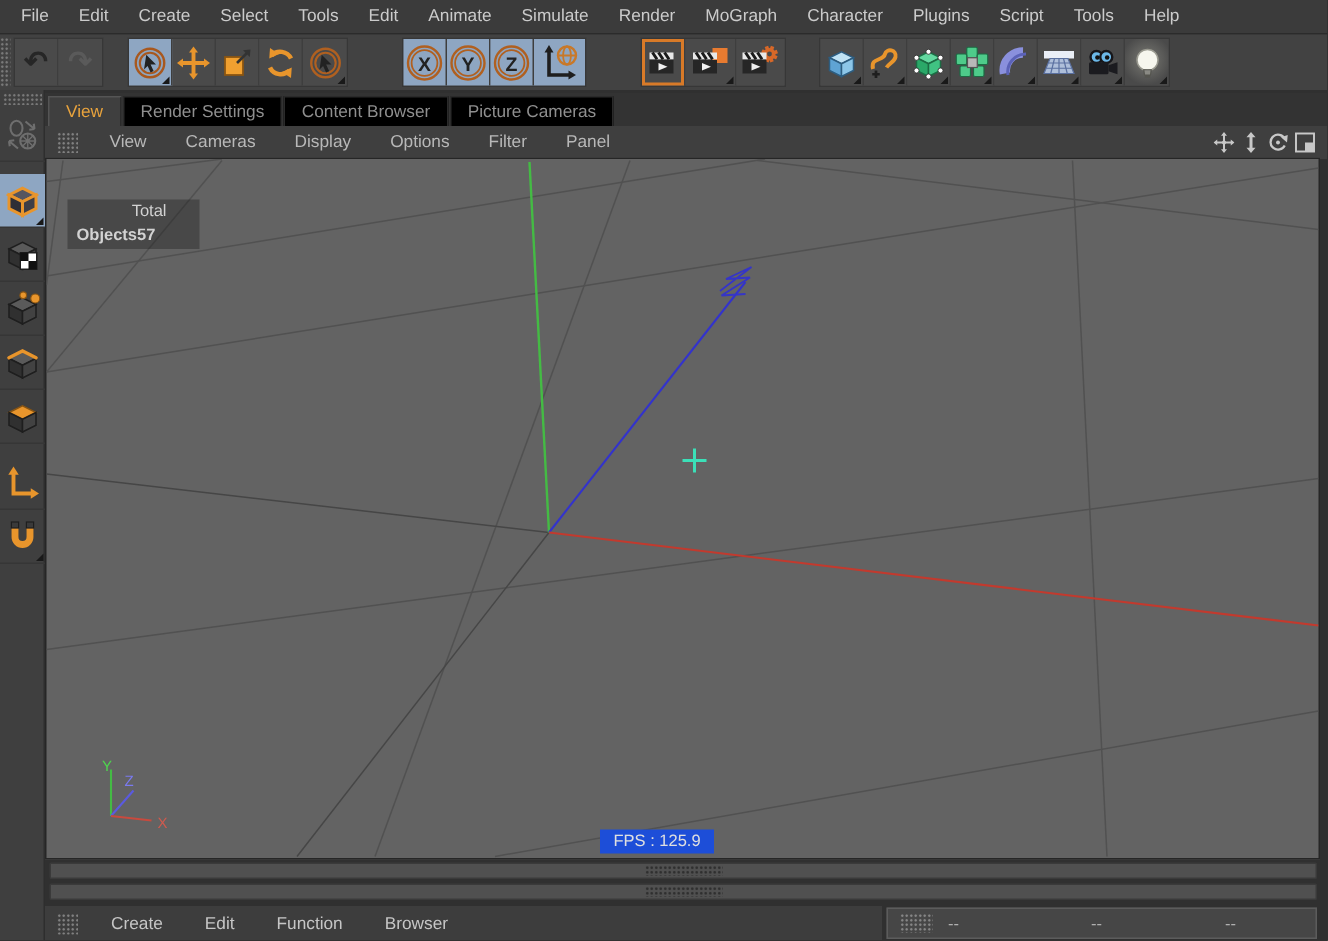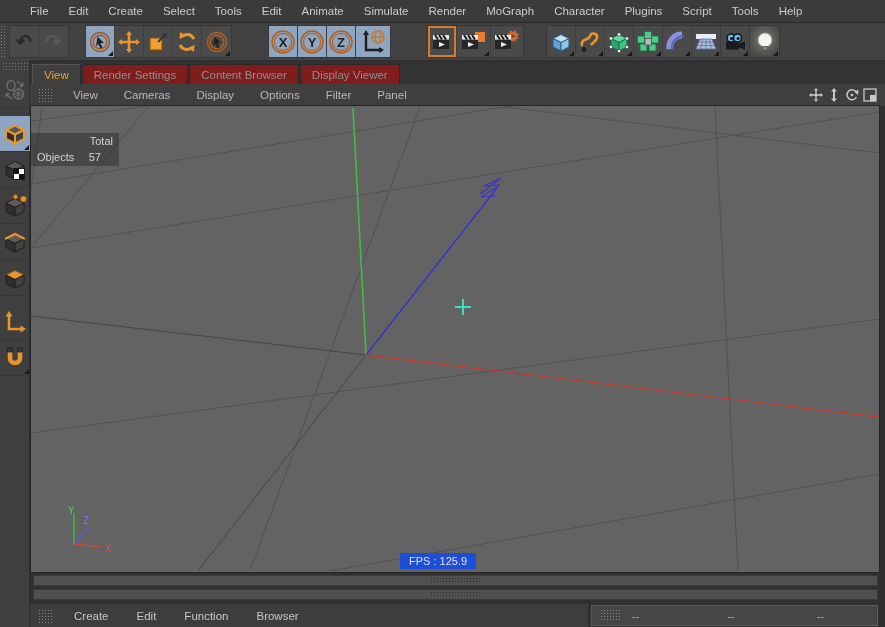--- a/index.html
+++ b/index.html
@@ -7,21 +7,21 @@
   #page {
     position:relative; width:885px; height:627px; overflow:hidden;
     background:#303030;
     font-family:"Liberation Sans", sans-serif;
     -webkit-font-smoothing:antialiased;
   }
   
   .menubar {
     position:absolute; left:0; top:0; width:885px; height:23px;
     background:#3b3b3b; border-bottom:1px solid #2b2b2b;
-    display:flex; align-items:center; padding-left:20px;
+    display:flex; align-items:center; padding-left:4px;
   }
   .menubar .mitem {
     color:#cbcbcb; font-size:11.5px; padding:0 10px; line-height:22px; cursor:default;
   }
   
   .toolbar {
     position:absolute; left:0; top:23px; width:885px; height:37px;
     background:#424242; display:flex; align-items:center;
   }
   .grip-v {
@@ -63,21 +63,21 @@
   }
   .scell.hl { background:#8ea6c2; }
   .sgap { height:8px; }
   
   .tabbar {
     position:absolute; left:30px; top:62px; width:855px; height:22px;
     background:#333333; display:flex; align-items:flex-end; padding-left:2px;
   }
   .tab {
     height:20px; line-height:20px; padding:0 11px; font-size:11.5px;
-    background:#7f1d1d; color:#8f8f8f;
+    background:#000000; color:#8f8f8f;
     border:1px solid #2a2a2a; border-bottom:none; margin-right:1px; cursor:default;
   }
   .tab.active { background:#3f3f3f; color:#e8a33d; border-color:#555 #2a2a2a #3f3f3f #555; }
   
   .vpmenu {
     position:absolute; left:30px; top:84px; width:855px; height:22px;
     background:#3f3f3f; display:flex; align-items:center;
   }
   .vpmenu .grip-dots {
     width:14px; height:14px; margin:0 8px 0 8px;
@@ -87,26 +87,26 @@
   .vpmenu .vitem { color:#b8b8b8; font-size:11.5px; padding:0 13px; cursor:default; }
   .vpicons { margin-left:auto; display:flex; align-items:center; gap:4px; padding-right:8px; }
   .vpicons svg { display:block; }
   
   .viewport {
     position:absolute; left:30px; top:105px; width:850px; height:468px;
     background:#636363; border:1px solid #262626;
   }
   .viewport svg.scene { position:absolute; left:0; top:0; }
   .hud {
-    position:absolute; left:0; top:27px; width:88px;
+    position:absolute; left:14px; top:27px; width:88px;
     background:rgba(28,28,28,0.38); color:#d2d2d2; font-size:11px;
-    padding:2px 6px 3px 6px;
+    padding:2px 22px 3px 6px;
   }
   .hud .r1 { text-align:right; padding-bottom:4px; }
-  .hud .r2 { display:flex; justify-content:space-between; }
+  .hud .r2 { display:flex; justify-content:space-between;font-weight:bold; }
   .hud .r2 .val { padding-right:12px; }
   .fps {
     position:absolute; left:369px; top:447px; height:16px;
     background:#1d4ed8; color:#e0e0e0; font-size:11px; line-height:16px;
     padding:0 9px;
   }
   .gizmo { position:absolute; left:26px; top:398px; }
   
   .tbar {
     position:absolute; left:33px; width:845px; height:11px;
@@ -452,21 +452,21 @@
         <rect x="14.6" y="2" width="4.8" height="4" fill="#3a3a3a" stroke="#1e1e1e" stroke-width="0.8"></rect>
       </svg>
       <div class="tri"></div>
     </div>
   </div>
 
   <div class="tabbar">
     <div class="tab active">View</div>
     <div class="tab">Render Settings</div>
     <div class="tab">Content Browser</div>
-    <div class="tab">Display Viewer</div>
+    <div class="tab">Picture Cameras</div>
   </div>
 
   <div class="vpmenu">
     <div class="grip-dots"></div>
     <span class="vitem">View</span>
     <span class="vitem">Cameras</span>
     <span class="vitem">Display</span>
     <span class="vitem">Options</span>
     <span class="vitem">Filter</span>
     <span class="vitem">Panel</span>

